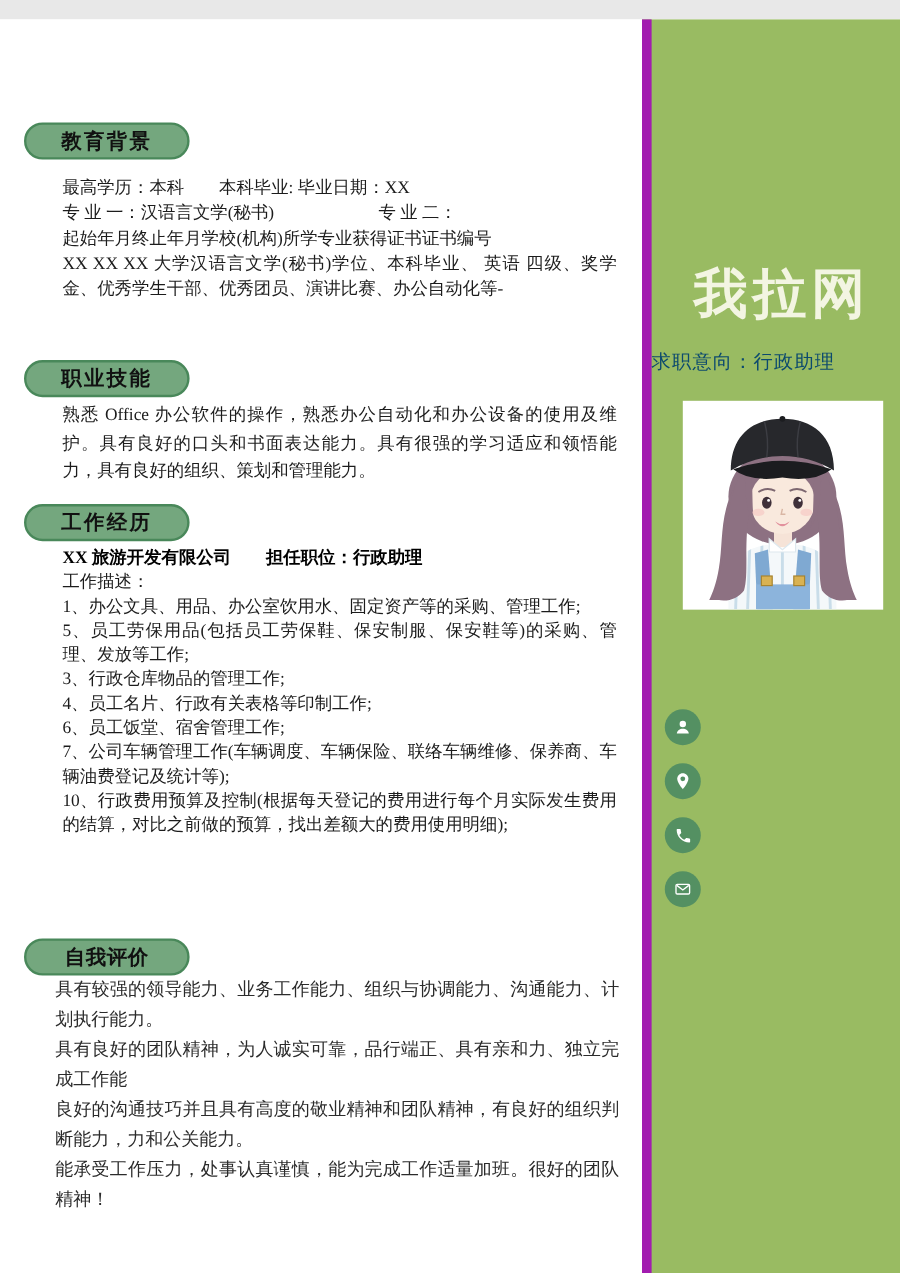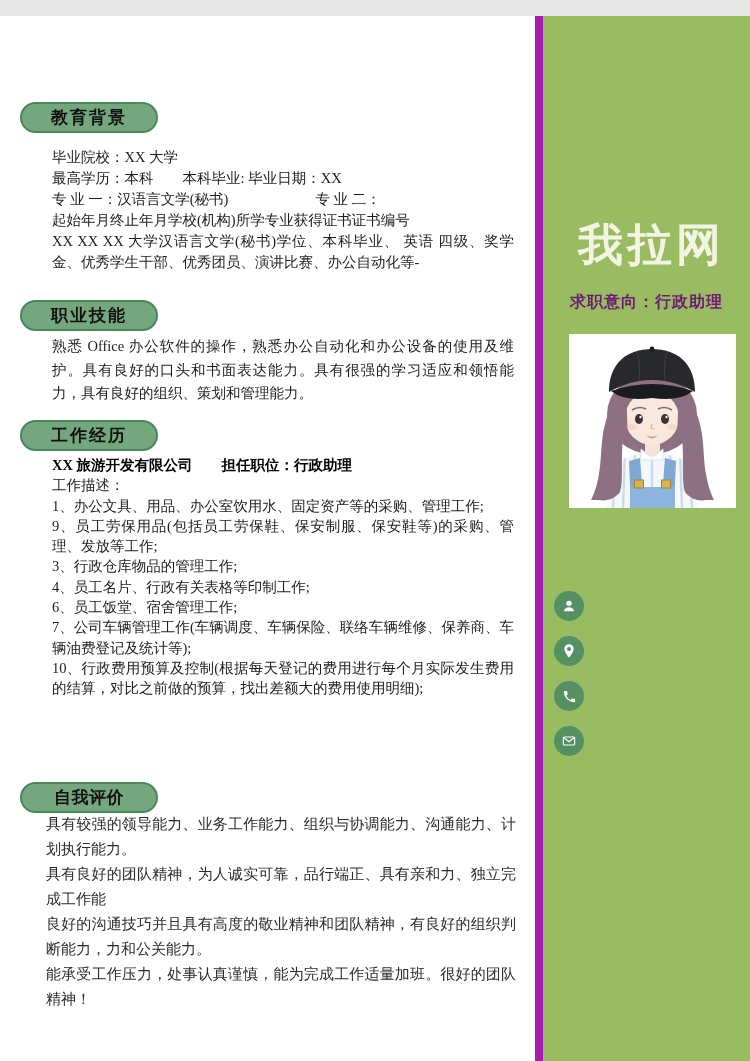--- a/index.html
+++ b/index.html
@@ -42,21 +42,21 @@
     font-family:"DejaVu Sans", sans-serif;
   }
   .logo {
     position:absolute; top:199px; left:0; width:100%;
     text-align:center; padding-left:10px;
     font-size:45px; font-weight:bold; letter-spacing:4px;
     color:#f3f5e2;
   }
   .intent {
     position:absolute; top:276px; left:0; width:100%;
-    text-align:center; font-size:16px; font-weight:bold; color:#701a75;
+    font-size:16px; font-weight:normal; color:#0c4a6e;
     letter-spacing:1px;
   }
   .photo {
     position:absolute; left:26px; top:318px; width:167px; height:174px;
     background:#ffffff; overflow:hidden;
   }
   .contact-col { position:absolute; left:11px; top:575px; width:30px; }
   .contact-circle {
     position:absolute; left:0; width:30px; height:30px; border-radius:50%;
     background:#549062; display:flex; align-items:center; justify-content:center;
@@ -71,42 +71,41 @@
 <body>
 
 <div class="page">
 
   <div class="main">
 
     <div class="pill" style="top:86px">
       <span>教育背景</span>
     </div>
     <div class="textblock" id="edu-text">
-      <div>毕业院校：XX 大学</div>
       <div>最高学历：本科　　本科毕业: 毕业日期：XX</div>
       <div>专 业 一：汉语言文学(秘书)　　　　　　专 业 二：</div>
       <div>起始年月终止年月学校(机构)所学专业获得证书证书编号</div>
       <div>XX XX XX 大学汉语言文学(秘书)学位、本科毕业、 英语 四级、奖学金、优秀学生干部、优秀团员、演讲比赛、办公自动化等-</div>
     </div>
 
     <div class="pill" style="top:284px">
       <span>职业技能</span>
     </div>
     <div class="textblock" id="skill-text">
       <div>熟悉 Office 办公软件的操作，熟悉办公自动化和办公设备的使用及维护。具有良好的口头和书面表达能力。具有很强的学习适应和领悟能力，具有良好的组织、策划和管理能力。</div>
     </div>
 
     <div class="pill" style="top:404px">
       <span>工作经历</span>
     </div>
     <div class="textblock" id="work-text">
       <div class="bold-line">XX 旅游开发有限公司　　担任职位：行政助理</div>
       <div>工作描述：</div>
       <div>1、办公文具、用品、办公室饮用水、固定资产等的采购、管理工作;</div>
-      <div>9、员工劳保用品(包括员工劳保鞋、保安制服、保安鞋等)的采购、管理、发放等工作;</div>
+      <div>5、员工劳保用品(包括员工劳保鞋、保安制服、保安鞋等)的采购、管理、发放等工作;</div>
       <div>3、行政仓库物品的管理工作;</div>
       <div>4、员工名片、行政有关表格等印制工作;</div>
       <div>6、员工饭堂、宿舍管理工作;</div>
       <div>7、公司车辆管理工作(车辆调度、车辆保险、联络车辆维修、保养商、车辆油费登记及统计等);</div>
       <div>10、行政费用预算及控制(根据每天登记的费用进行每个月实际发生费用的结算，对比之前做的预算，找出差额大的费用使用明细);</div>
     </div>
 
     <div class="pill sans" style="top:766px">
       <span>自我评价</span>
     </div>

